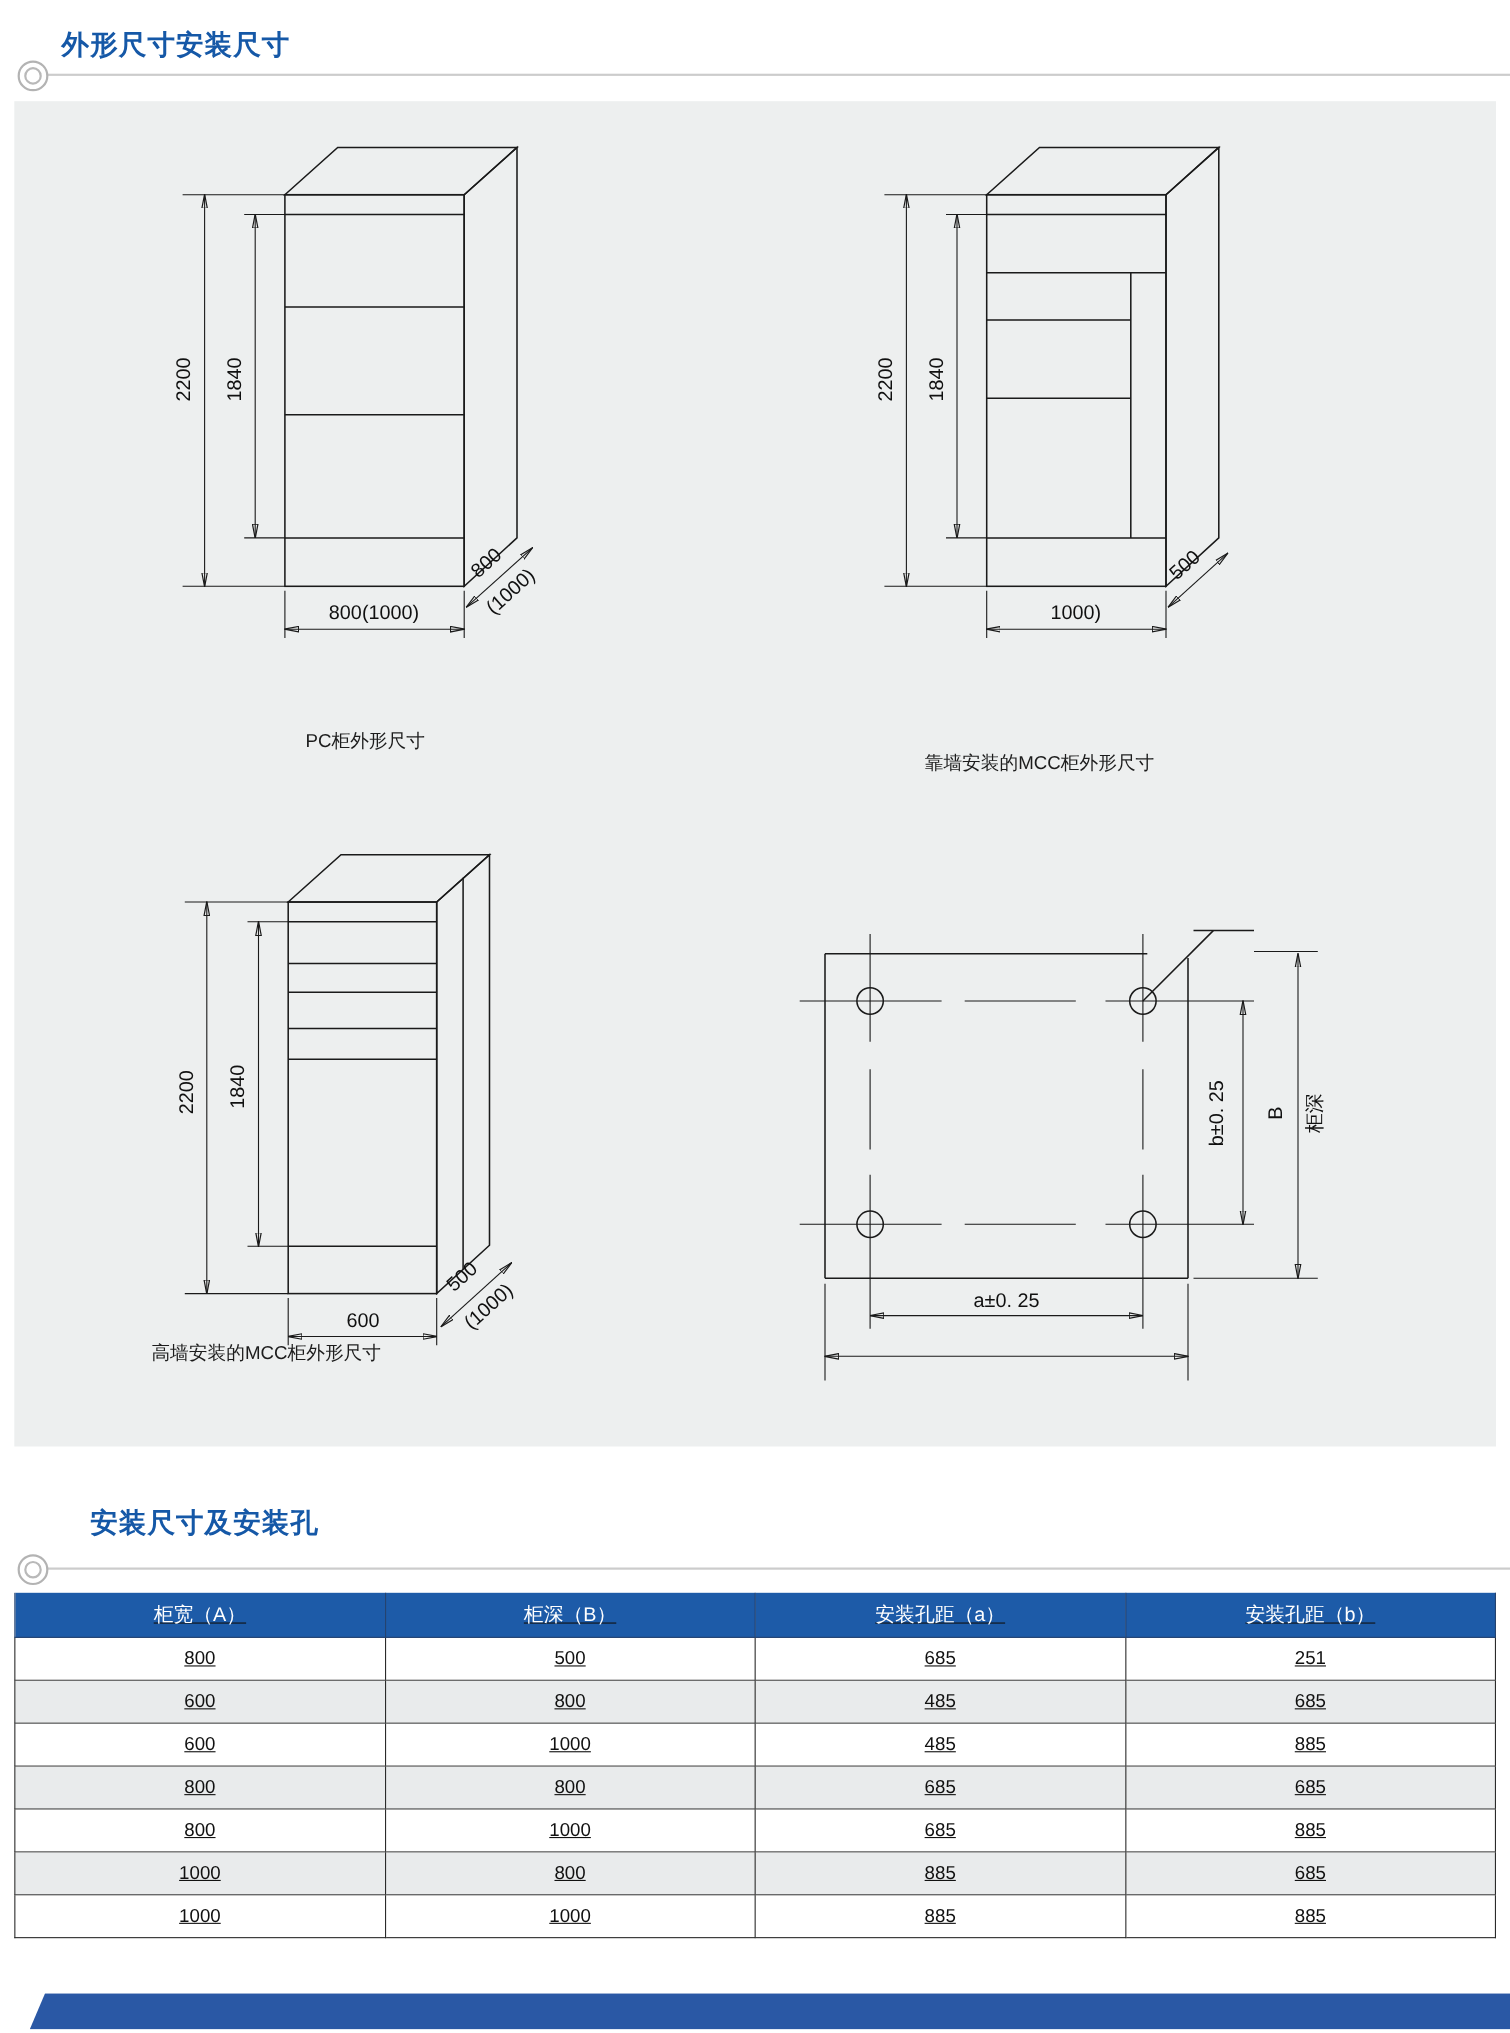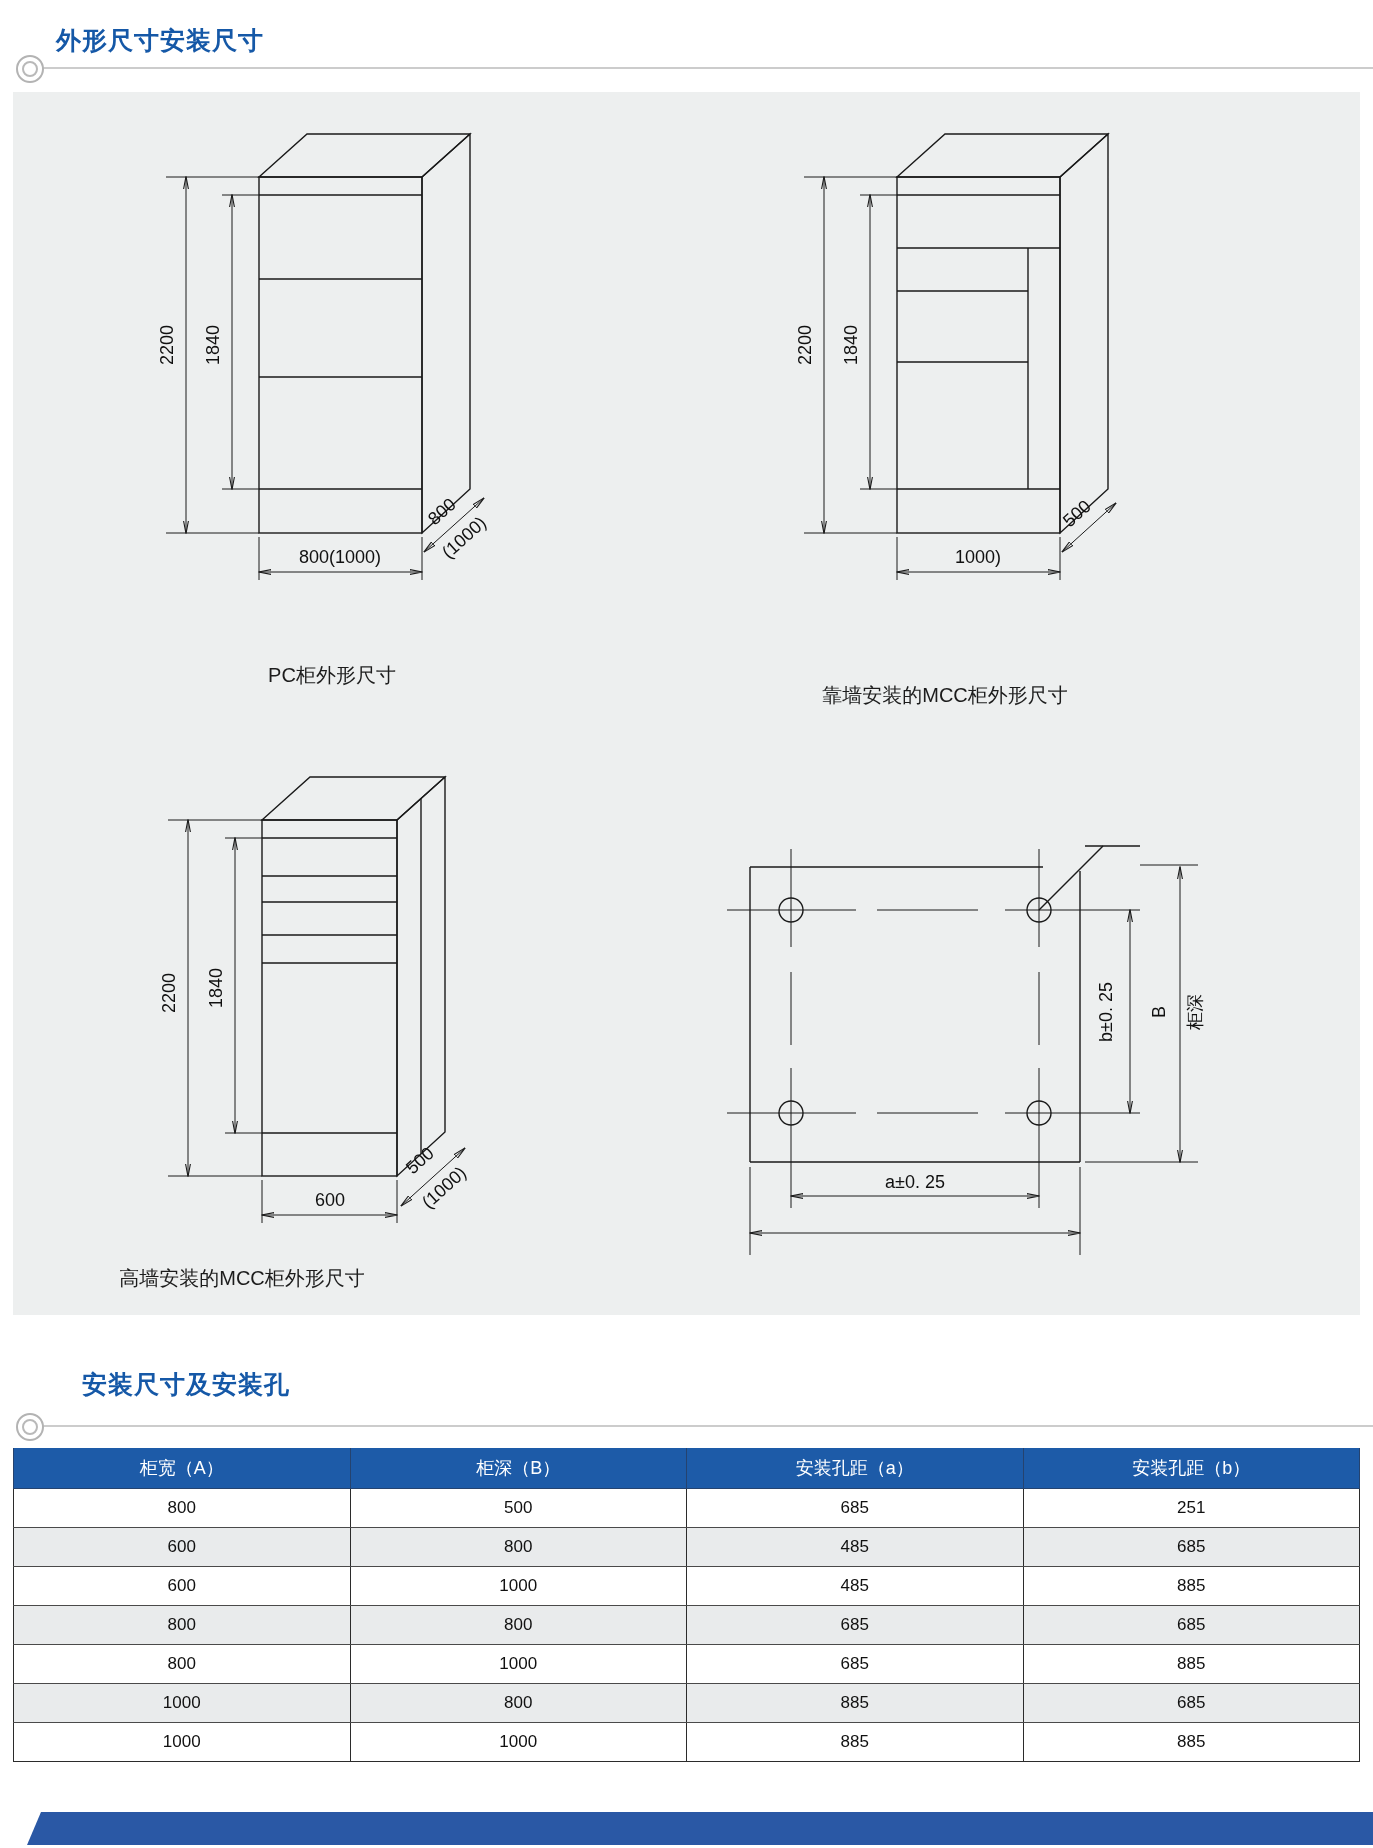--- a/index.html
+++ b/index.html
@@ -9,23 +9,23 @@
   .decor-circle{position:absolute;width:24px;height:24px;border:2px solid #b3b3b3;border-radius:50%;
         background:#fff;z-index:2;display:flex;align-items:center;justify-content:center;}
   .decor-circle:after{content:"";width:12px;height:12px;border:2px solid #b9b9b9;border-radius:50%;}
   .decor-line{position:absolute;height:2px;background:#cccccc;}
   .panel{position:absolute;left:13px;top:92px;width:1347px;height:1223px;background:#edefef;}
   svg{position:absolute;overflow:visible;}
   svg line, svg path, svg rect, svg circle, svg polyline{stroke:#1a1a1a;fill:none;}
   .body-ln{stroke-width:1.4;}
   .dim-ln{stroke-width:1;}
   svg text{fill:#101010;font-family:"Liberation Sans",sans-serif;font-size:18px;stroke:none;}
-  .caption{position:absolute;width:320px;text-align:center;font-size:20px;color:#1c1c1c;}
+  .caption{position:absolute;width:320px;text-align:center;font-size:17px;color:#1c1c1c;}
   .dim-table{position:absolute;left:13px;top:1448px;width:1347px;border-collapse:collapse;
-        table-layout:fixed;font-size:17px;color:#111;}
+        table-layout:fixed;font-size:17px;color:#111;text-decoration:underline;}
   .dim-table th{background:#1d5ba8;color:#ffffff;font-weight:normal;font-size:18px;height:38px;
         border:1px solid #25436f;border-top:none;}
   .dim-table td{text-align:center;height:36px;border-left:1px solid #2b2b2b;border-right:1px solid #2b2b2b;
         border-bottom:1px solid #4a4a4a;}
   .dim-table tr.alt td{background:#e9ebec;}
   .dim-table tr:last-child td{border-bottom:1px solid #2b2b2b;}
   .footer-bar{position:absolute;left:27px;right:0;top:1812px;height:33px;background:#2a58a5;
         clip-path:polygon(14px 0,100% 0,100% 100%,0 100%);}
 </style>
 </head>
@@ -153,21 +153,21 @@
       <line x1="171" y1="446" x2="419" y2="446" marker-start="url(#ar4)" marker-end="url(#ar4)"></line>
       <path d="M130 417 V505 M460 417 V505"></path>
       <line x1="130" y1="483" x2="460" y2="483" marker-start="url(#ar4)" marker-end="url(#ar4)"></line>
     </g>
     <text x="492" y="262" transform="rotate(-90 492 262)" text-anchor="middle">b±0. 25</text>
     <text x="545" y="262" transform="rotate(-90 545 262)" text-anchor="middle" font-size="20">B</text>
     <text x="581" y="262" transform="rotate(-90 581 262)" text-anchor="middle">柜深</text>
     <text x="295" y="438" text-anchor="middle">a±0. 25</text>
   </svg>
 
-  <div class="caption" style="left:82px;top:1265px;">高墙安装的MCC柜外形尺寸</div>
+  <div class="caption" style="left:82px;top:1218px;">高墙安装的MCC柜外形尺寸</div>
 
   <div class="sec-title" style="left:56px;top:1368px;margin-left:26px;">安装尺寸及安装孔</div>
   <div class="decor-circle" style="left:16px;top:1413px;"></div>
   <div class="decor-line" style="left:42px;top:1425px;right:0;"></div>
 
   <table class="dim-table">
     <thead>
       <tr>
         <th>柜宽（A）</th>
         <th>柜深（B）</th>

